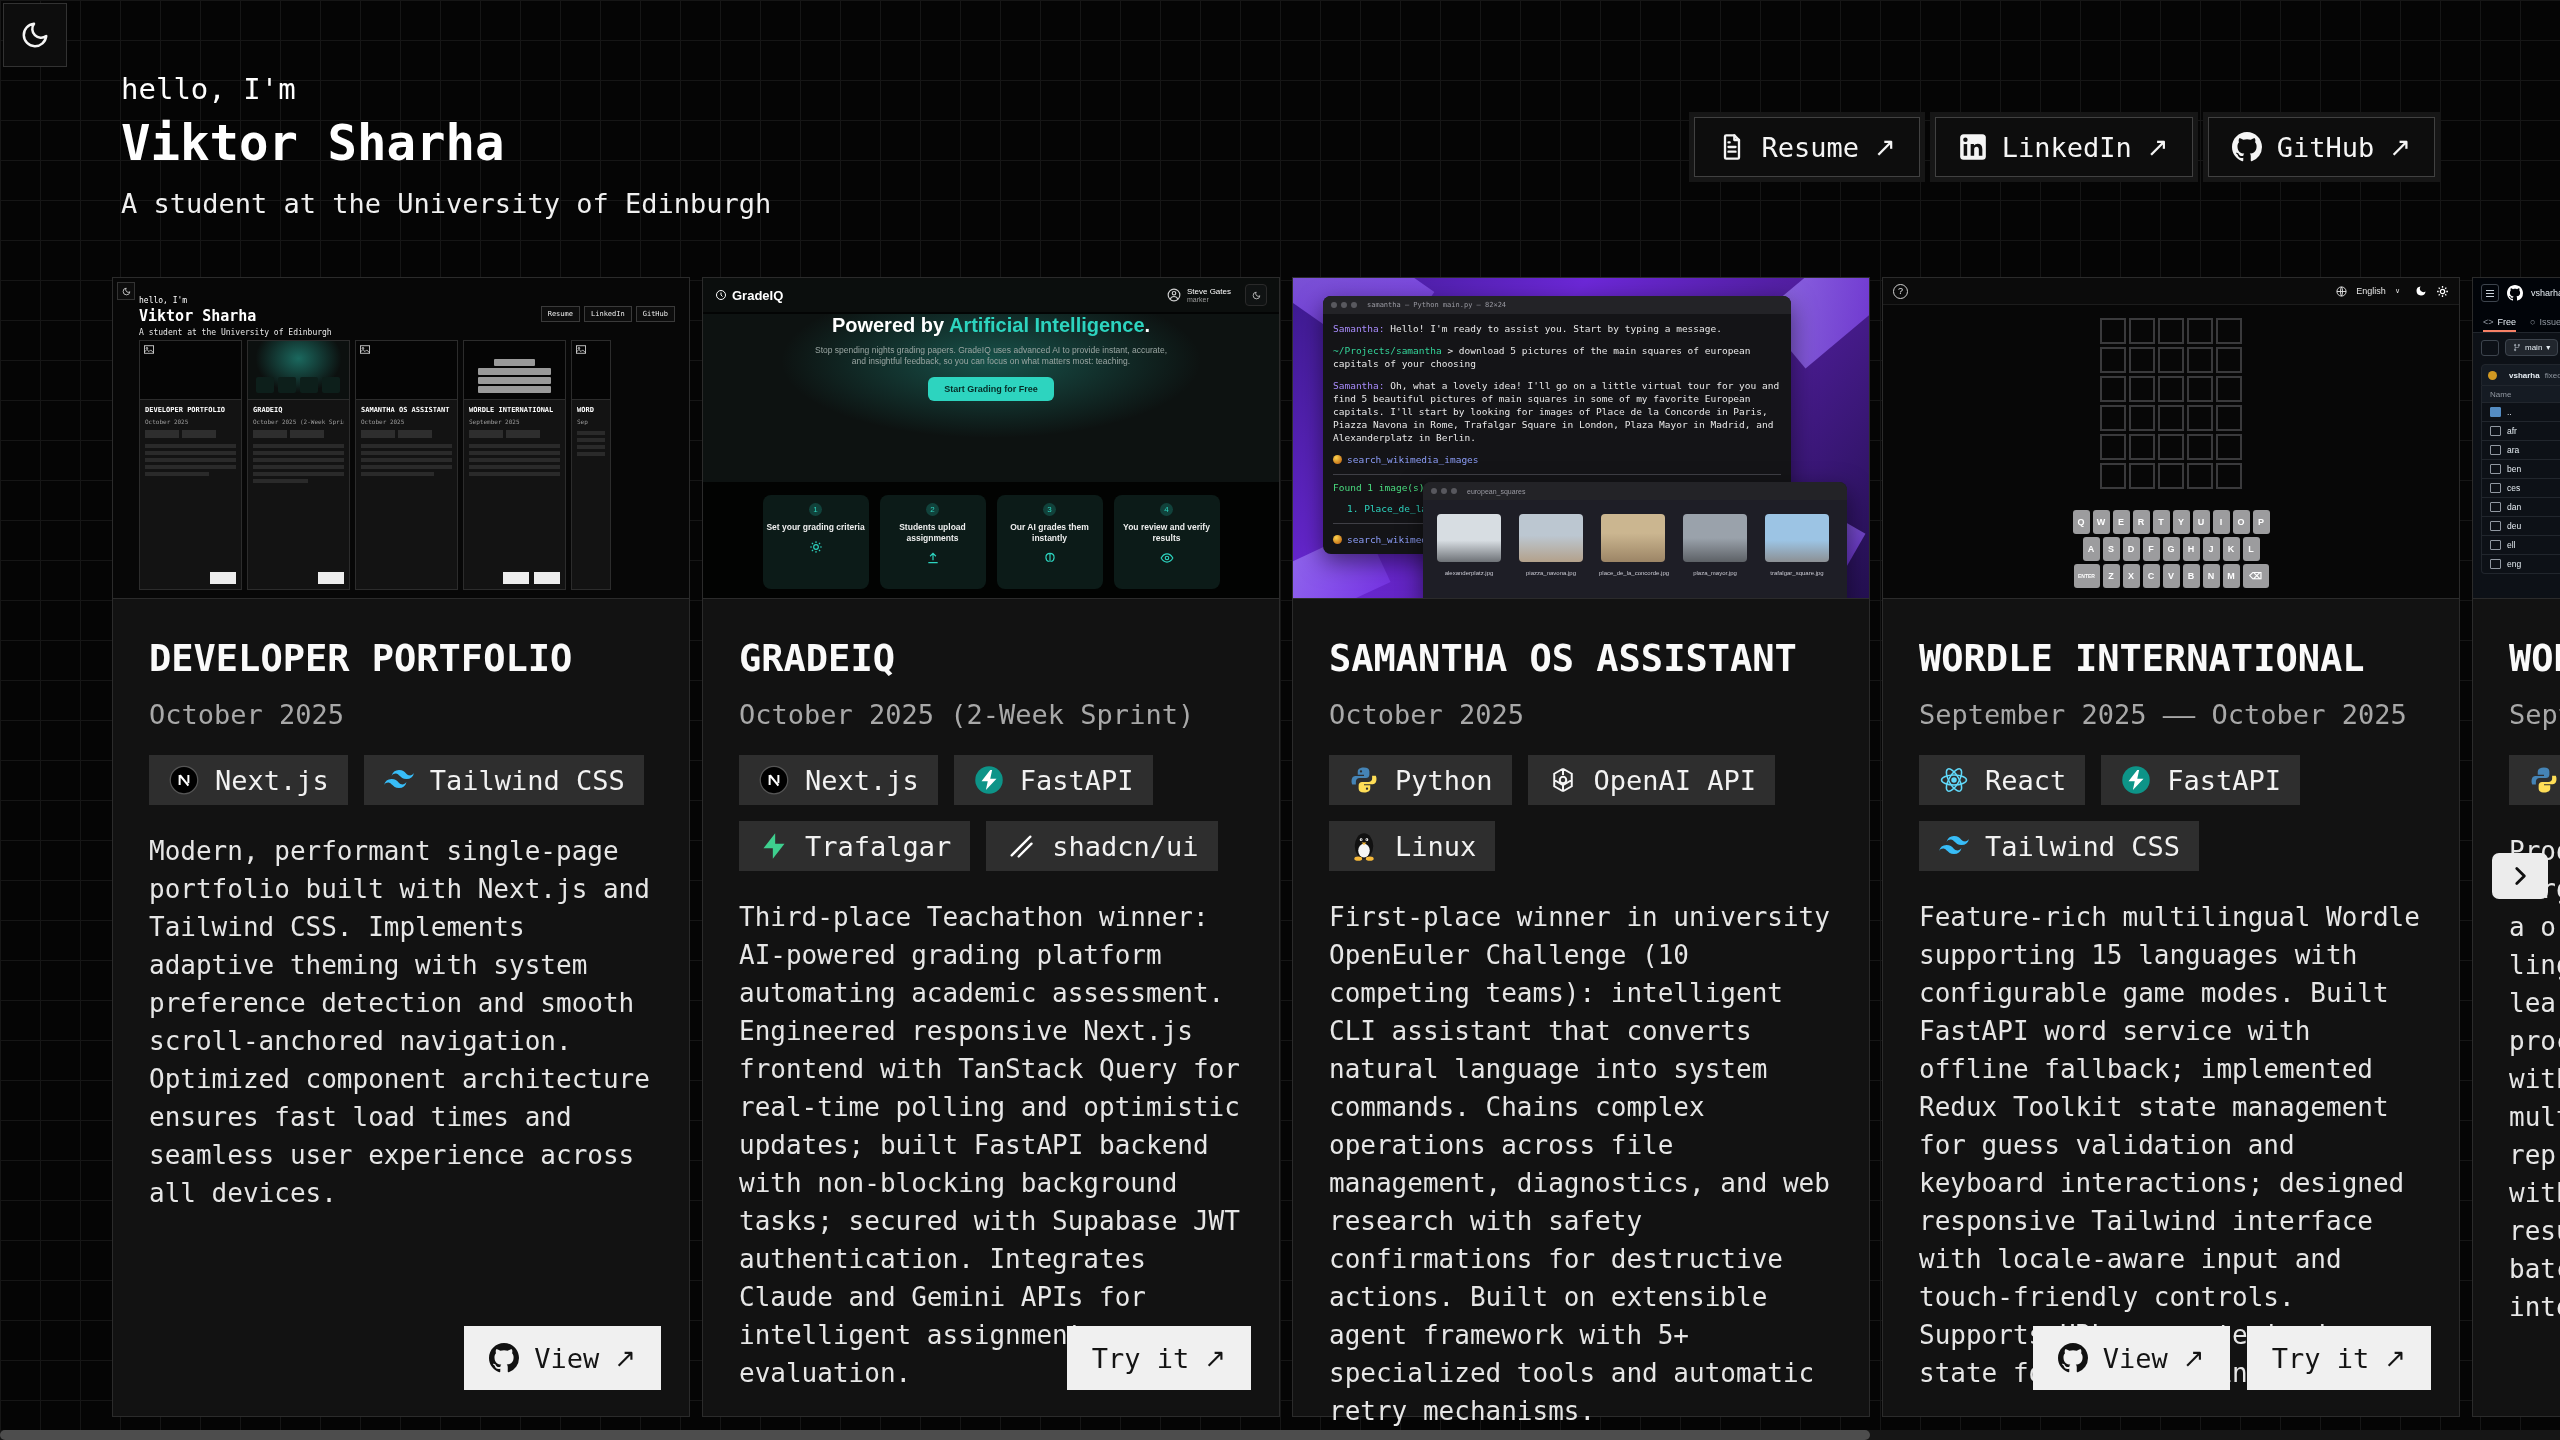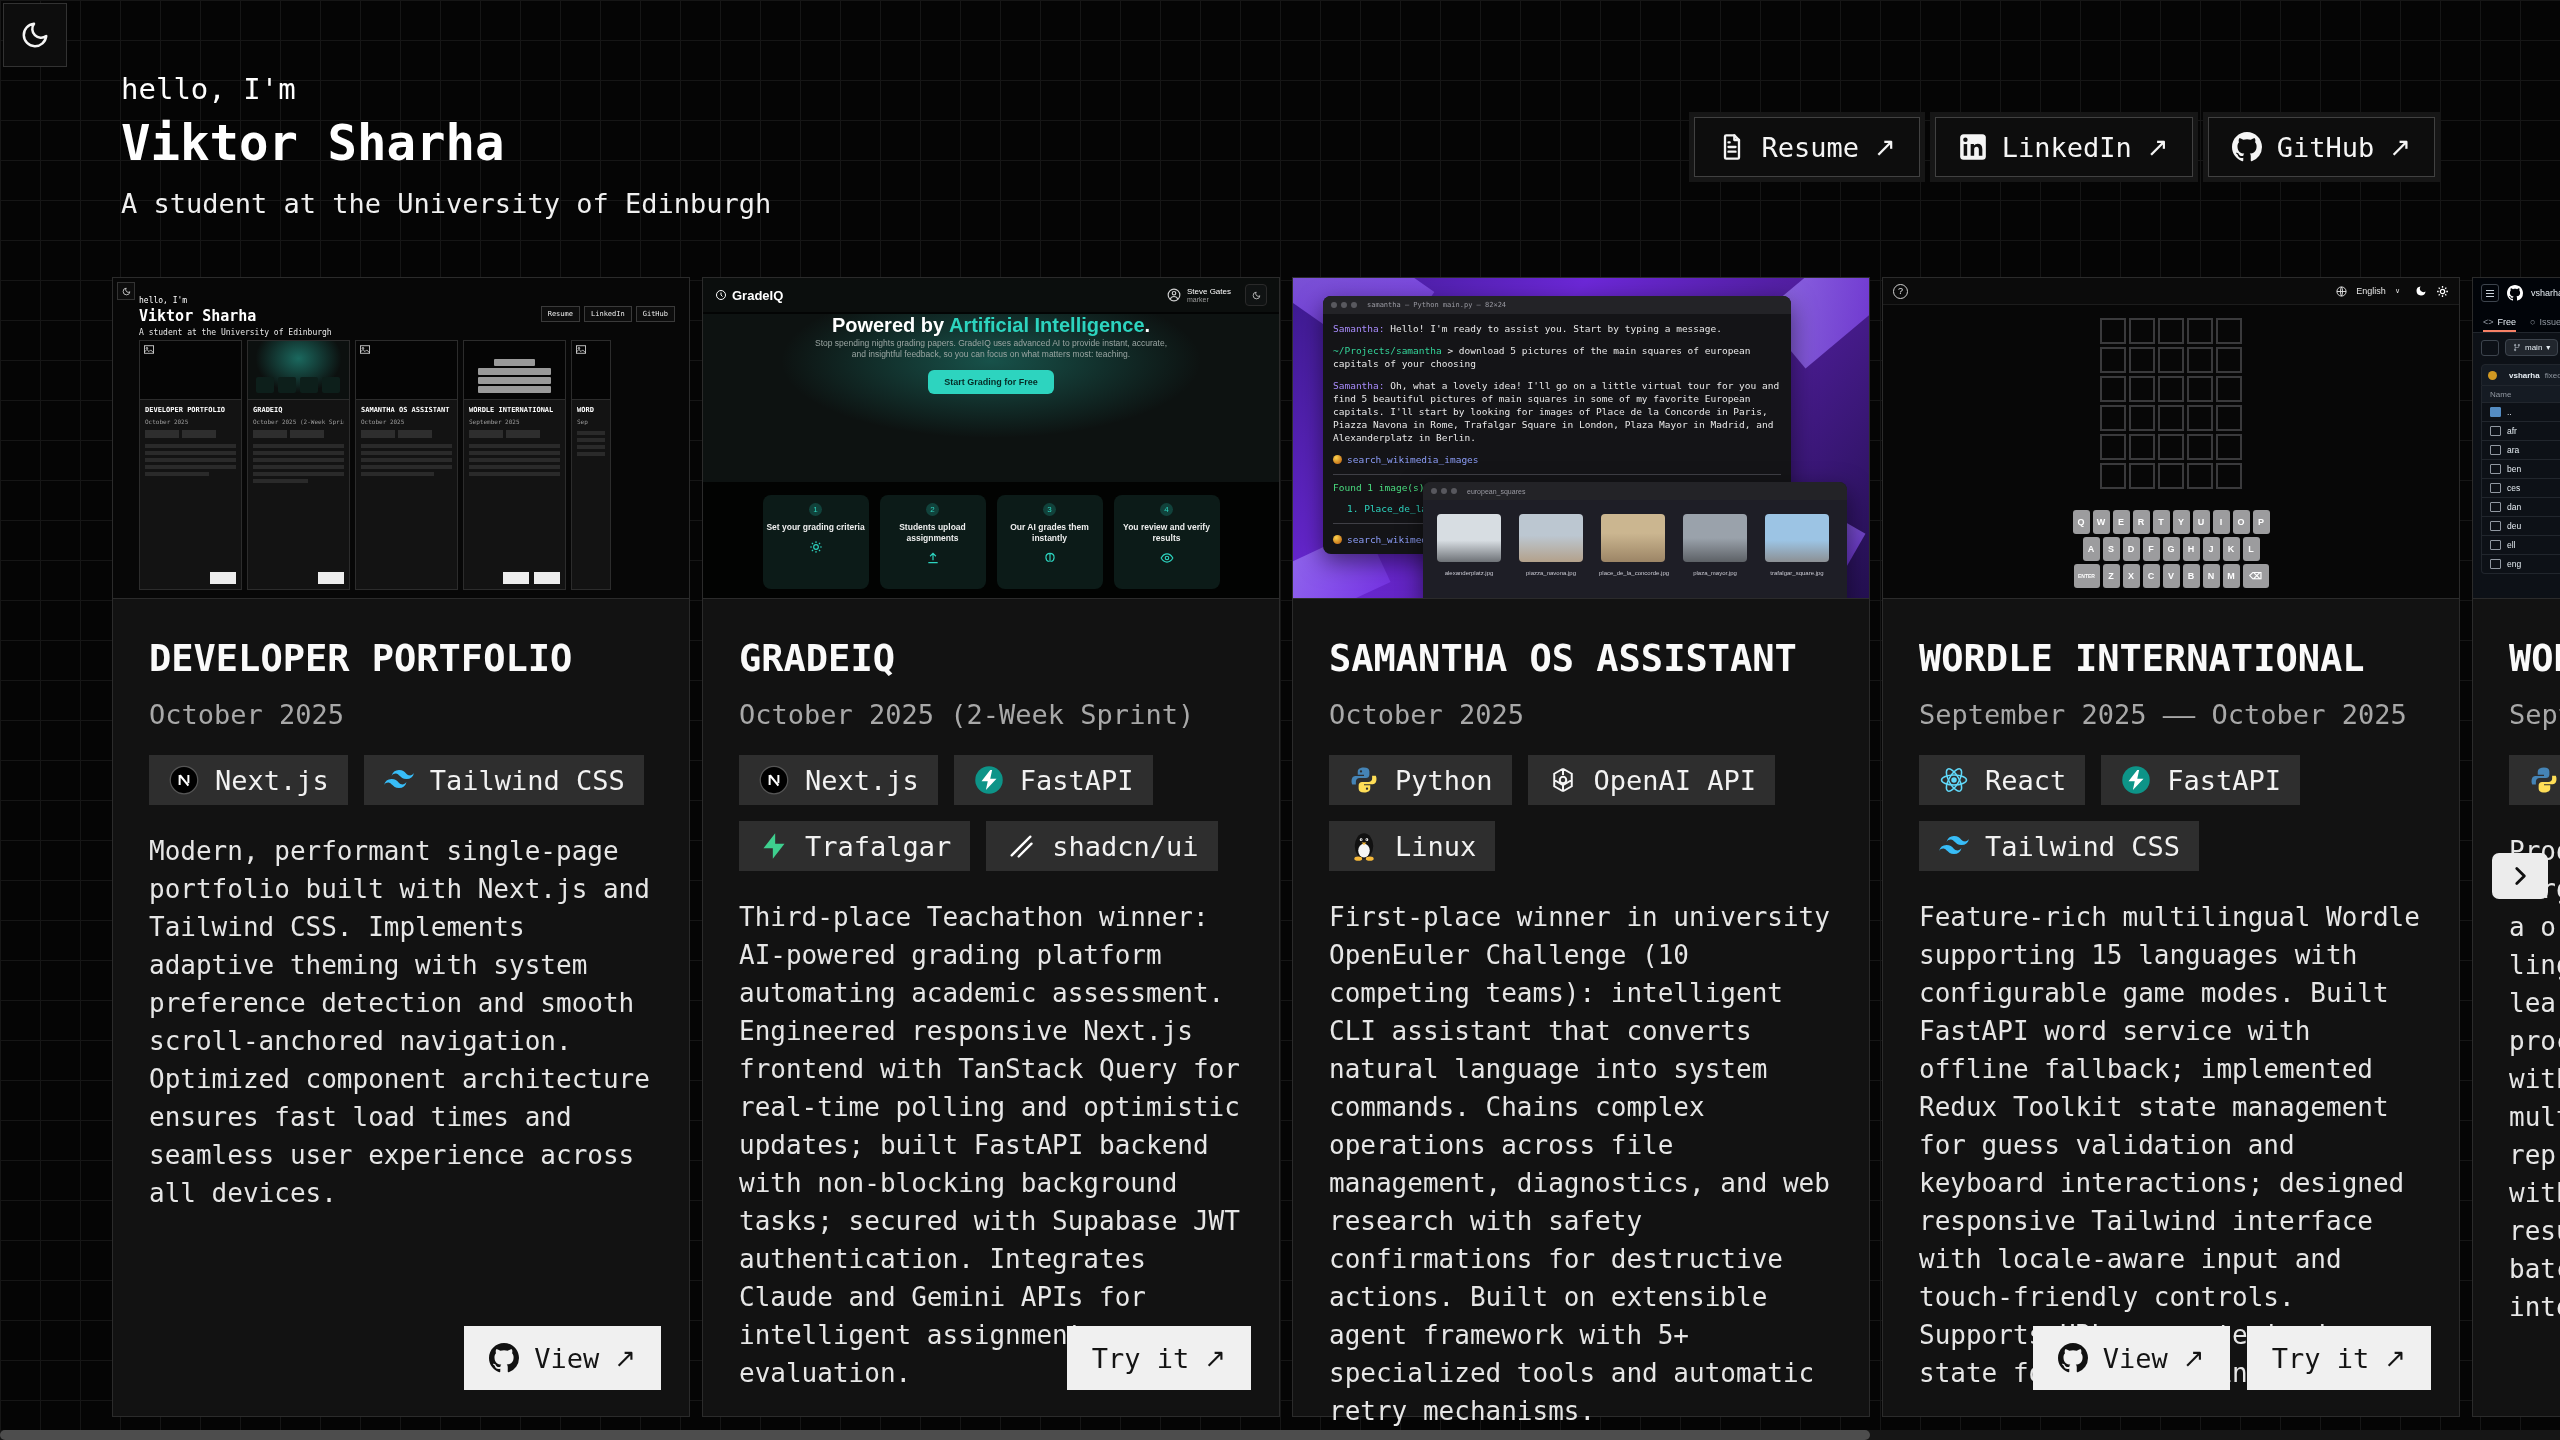--- a/index.html
+++ b/index.html
@@ -85,21 +85,21 @@
   .g-user{margin-left:auto;display:flex;align-items:center;gap:6px;}
   .g-uname{font-size:8px;color:#fff;line-height:9px;}
   .g-urole{font-size:7px;color:#9a9a9a;line-height:8px;}
   .g-moon{width:20px;height:20px;border:1px solid #2a2a2a;border-radius:4px;background:#101313;
     display:flex;align-items:center;justify-content:center;margin-left:8px;}
   .g-hero{height:168px;position:relative;text-align:center;
     background:radial-gradient(ellipse 300px 110px at 50% 28%,rgba(45,212,191,.33),transparent 70%),#0d1211;}
   .g-h1{font-size:20px;font-weight:bold;color:#fff;padding-top:28px;}
   .g-h2{font-size:20px;font-weight:bold;color:#fff;margin-top:2px;}
   .g-h2 .hl{color:#2dd4bf;}
-  .g-sub{font-size:8.5px;color:#9aa5a2;margin-top:1px;line-height:11px;}
+  .g-sub{font-size:8.5px;color:#9aa5a2;margin-top:8px;line-height:11px;}
   .g-cta{display:inline-block;margin-top:10px;background:#2dd4bf;color:#062c26;font-size:9px;font-weight:bold;
     padding:7px 16px;border-radius:6px;}
   .g-feats{display:flex;justify-content:center;gap:11px;padding-top:13px;height:97px;background:#020302;}
   .g-feat{width:106px;height:94px;background:#0c1b18;border-radius:8px;text-align:center;box-sizing:border-box;padding-top:8px;}
   .g-num{width:13px;height:13px;border-radius:50%;background:#11423b;color:#2dd4bf;font-size:8px;line-height:13px;margin:0 auto;}
   .g-flabel{font-size:8.5px;font-weight:bold;color:#eee;margin-top:6px;line-height:11px;}
   .g-fic{margin:7px auto 0;width:14px;height:14px;}
   .g-foot{font-size:7px;color:#8a8a8a;text-align:center;padding-top:6px;background:#020302;}
 
   

